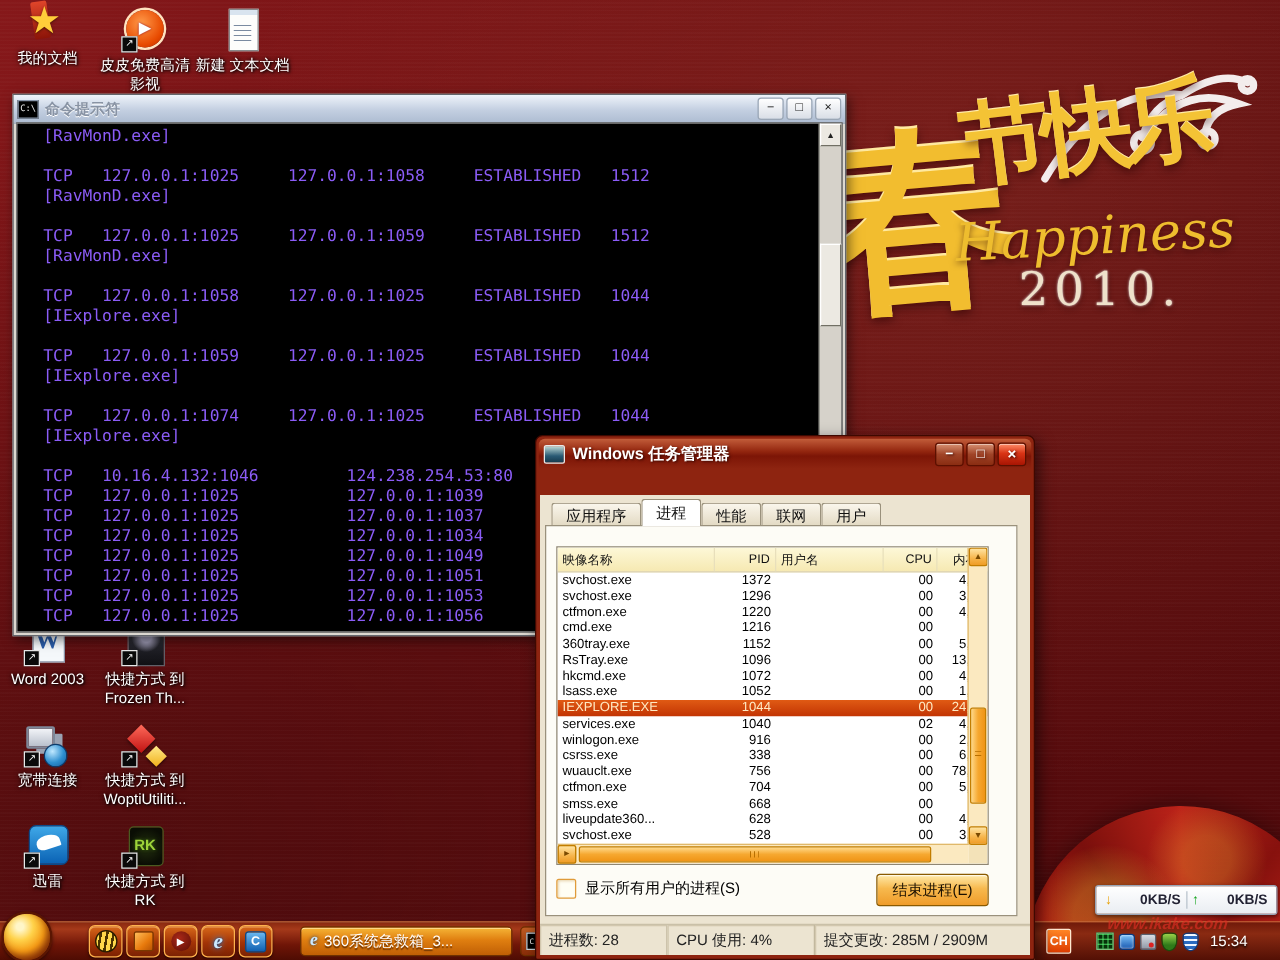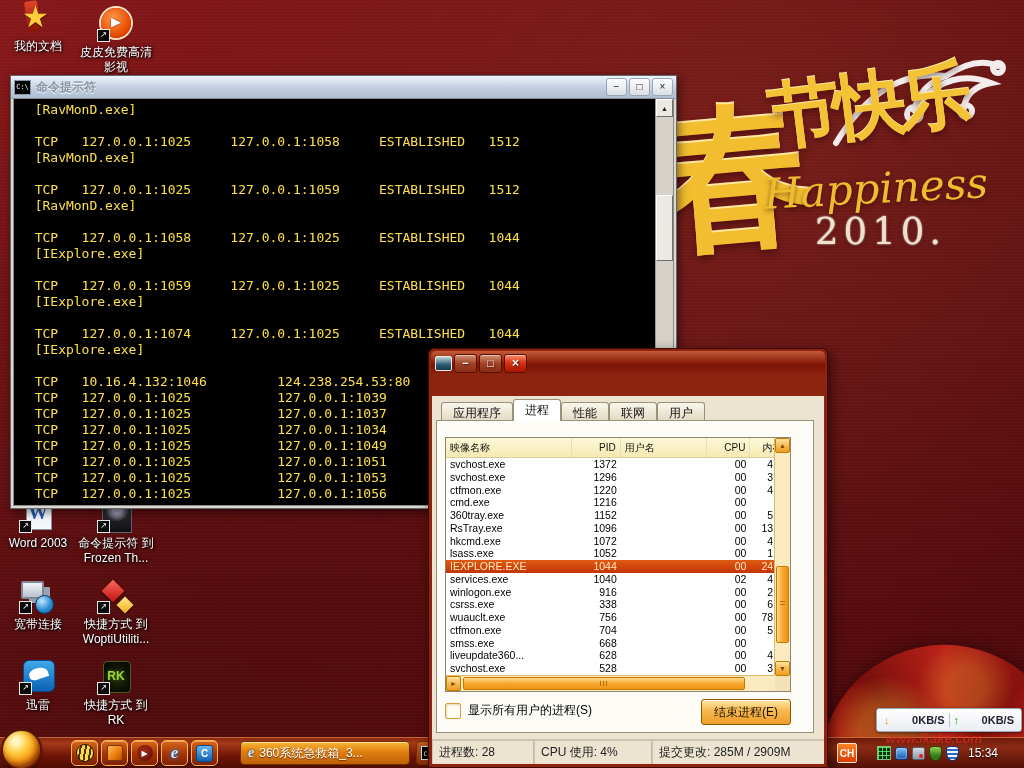--- a/index.html
+++ b/index.html
@@ -91,21 +91,21 @@
     background:linear-gradient(#eef3fa,#c3cfe1 55%,#aebdd2);border-bottom:1px solid #97a5ba}
   .cmd-sysicon{width:15px;height:13px;background:#000;border:1px solid #8a98ac;color:#eee;
     font-size:7px;font-family:"DejaVu Sans Mono",monospace;display:flex;align-items:center;justify-content:center}
   .cmd-sysicon::before{content:"C:\\"}
   .cmd-title{flex:1;margin-left:5px;font-size:12px;font-weight:bold;color:#8893a4;text-shadow:0 1px 0 #fff}
   .cmd-btn{width:19px;height:16px;margin-left:2px;border:1px solid #9aa6b5;border-radius:3px;
     background:linear-gradient(#ffffff,#d9dee6);font-size:10px;line-height:1;color:#222;
     display:flex;align-items:center;justify-content:center}
   .cmd-body{position:absolute;left:2px;right:2px;top:22px;bottom:2px;background:#000;border:1px solid #8a8a8a}
   .console{position:absolute;left:5px;top:3px;right:21px;bottom:0;margin:0;overflow:hidden;white-space:pre;
-    font-family:"DejaVu Sans Mono","Liberation Mono",monospace;font-size:13px;line-height:16px;color:#fde047}
+    font-family:"DejaVu Sans Mono","Liberation Mono",monospace;font-size:13px;line-height:16px;color:#8b5cf6}
   .cscroll{position:absolute;top:0;right:0;bottom:0;width:17px;background:#d6d2ca;border-left:1px solid #9a9a92}
   .cs-btn{position:absolute;left:0;right:0;height:16px;background:#ece9e2;border:1px solid;
     border-color:#fff #716f64 #716f64 #fff;display:flex;align-items:center;justify-content:center;
     font-size:7px;color:#222}
   .cs-btn.up{top:0}.cs-btn.down{bottom:0}
   .cs-thumb{position:absolute;left:0;right:0;top:96px;height:64px;background:#ece9e2;border:1px solid;
     border-color:#fff #716f64 #716f64 #fff}
 
   
   .tm-win{position:absolute;left:428px;top:348px;width:398px;height:418px;z-index:30;
@@ -305,20 +305,21 @@
         <div class="cs-btn up">▲</div>
         <div class="cs-thumb"></div>
         <div class="cs-btn down">▼</div>
       </div>
     </div>
   </div>
 
   <div class="tm-win">
     <div class="tm-titlebar">
       <span class="tm-sysicon"></span>
+      <span class="tm-caption">Windows 任务管理器</span>
       <span class="tm-btn">−</span>
       <span class="tm-btn">□</span>
       <span class="tm-btn close">×</span>
     </div>
     <div class="tm-dialog">
       <div class="tm-tabs">
           <span class="tm-tab">应用程序</span>
           <span class="tm-tab active">进程</span>
           <span class="tm-tab">性能</span>
           <span class="tm-tab">联网</span>
@@ -533,31 +534,35 @@
 <div class="dicon" style="left: 0px; top: 0; font-family: Liberation Serif, serif;">
       <div class="icn mydocs-star"></div>
       <div class="dlabel">我的文档</div>
     </div>
     <div class="dicon" style="left: 78px; top: 6px;">
       <div class="icn pipi-player">
         <span class="sc-badge">↗</span>
       </div>
       <div class="dlabel">皮皮免费高清影视</div>
     </div>
+    <div class="dicon" style="left: 156px; top: 6px;">
+      <div class="icn text-file"></div>
+      <div class="dlabel">新建 文本文档</div>
+    </div>
     <div class="dicon" style="left: 0px; top: 497px;">
       <div class="icn word">
         <span class="sc-badge">↗</span>
       </div>
       <div class="dlabel">Word 2003</div>
     </div>
     <div class="dicon" style="left: 78px; top: 497px;">
       <div class="icn frozen">
         <span class="sc-badge">↗</span>
       </div>
-      <div class="dlabel">命令提示符 到 Frozen Th...</div>
+      <div class="dlabel">快捷方式 到 Frozen Th...</div>
     </div>
     <div class="dicon" style="left: 0px; top: 578px;">
       <div class="icn broadband">
         <span class="sc-badge">↗</span>
       </div>
       <div class="dlabel">宽带连接</div>
     </div>
     <div class="dicon" style="left: 78px; top: 578px;">
       <div class="icn wopti">
         <span class="sc-badge">↗</span>

